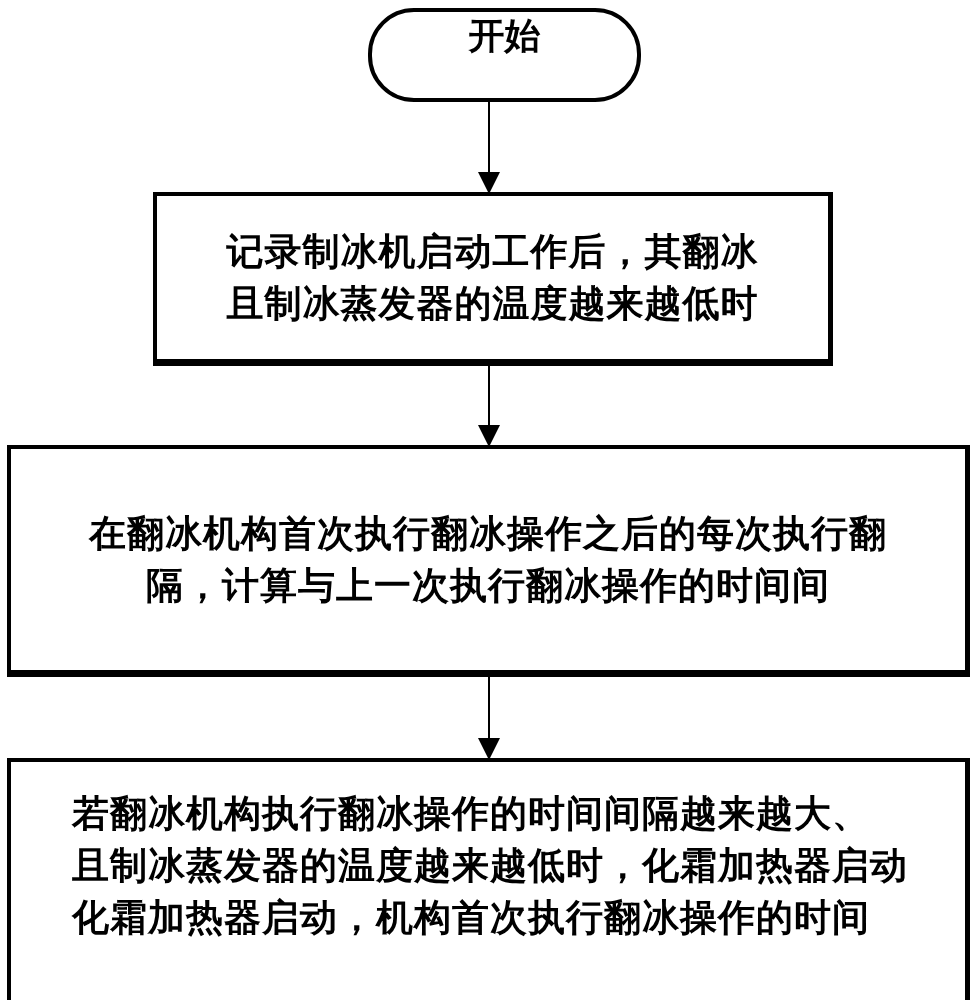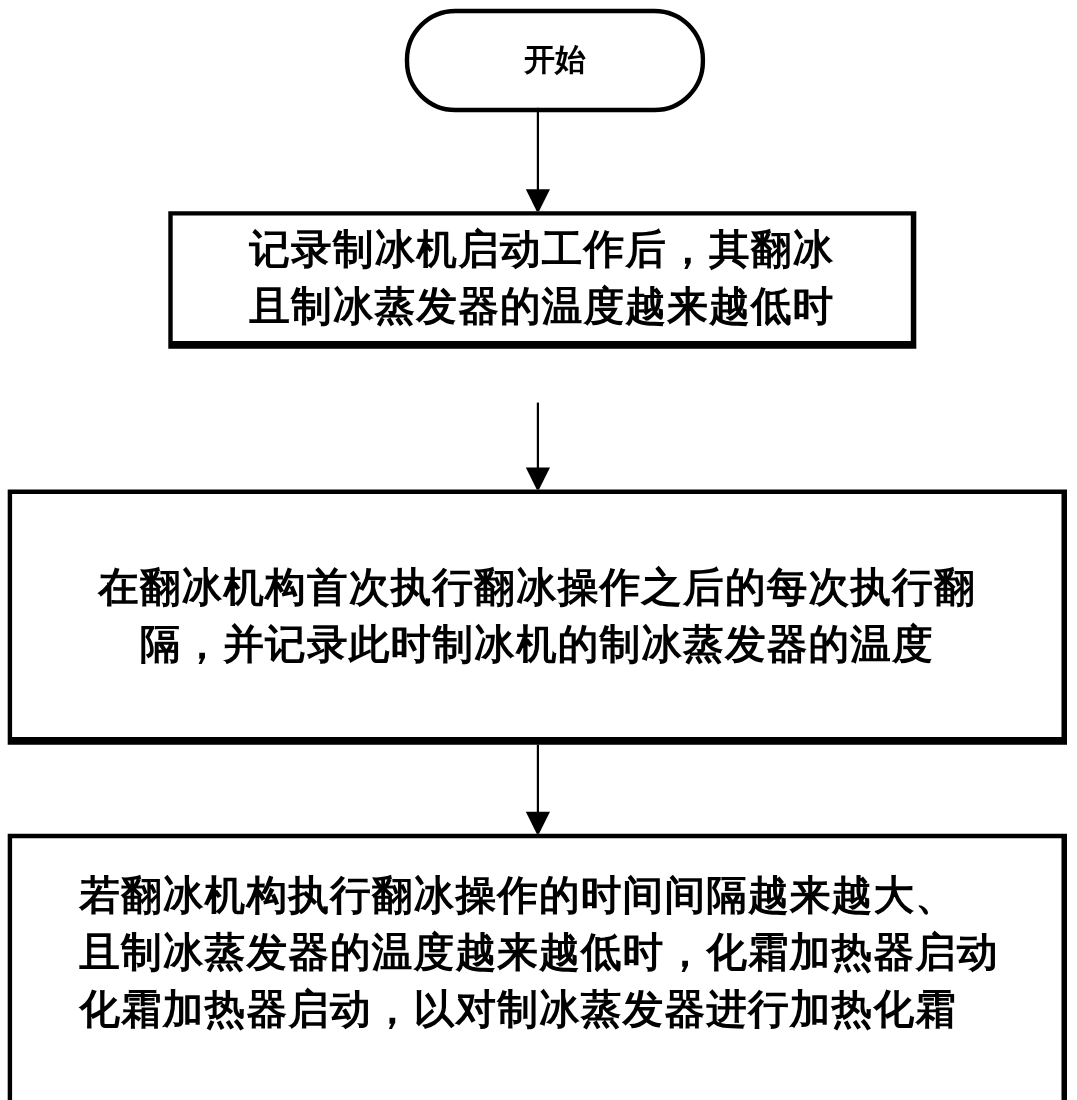--- a/index.html
+++ b/index.html
@@ -12,42 +12,42 @@
     position: relative;
     font-family: "DejaVu Sans", "Liberation Sans", sans-serif;
     color: #000;
   }
   .terminal {
     position: absolute;
     left: 368px; top: 8px;
     width: 265px; height: 86px;
     border: 4px solid #000;
     border-radius: 46px;
-    display: flex; align-items: center; justify-content: center;
+    display: flex; align-items: flex-start; justify-content: center;
     font-weight: bold;
-    font-size: 28px;
+    font-size: 36px;
     box-sizing: content-box;
   }
   .box {
     position: absolute;
     border: 4px solid #000;
     border-bottom-width: 7px;
     border-right-width: 5px;
     box-sizing: border-box;
     display: flex; align-items: center; justify-content: center;
     text-align: center;
     font-weight: bold;
     font-size: 37px;
     line-height: 52px;
     letter-spacing: 1px;
     background: #fff;
   }
   .box .lines { display: flex; flex-direction: column; align-items: center; }
   .box .line { white-space: nowrap; }
-  #box1 { left: 153px; top: 192px; width: 680px; height: 125px; }
+  #box1 { left: 153px; top: 192px; width: 680px; height: 174px; }
   #box2 { left: 7px; top: 445px; width: 963px; height: 232px; }
   #box3 { left: 7px; top: 758px; width: 963px; height: 254px; }
   #box3 .lines { align-items: flex-start; padding-left: 4px; margin-top: -36px; }
   .arrow {
     position: absolute;
     width: 2px;
     background: #000;
   }
   .arrow::after {
     content: "";
@@ -75,25 +75,25 @@
     <span class="line">记录制冰机启动工作后，其翻冰</span>
     <span class="line">且制冰蒸发器的温度越来越低时</span>
   </div>
 </div>
 
 <div class="arrow" id="arrow2"></div>
 
 <div class="box" id="box2">
   <div class="lines">
     <span class="line">在翻冰机构首次执行翻冰操作之后的每次执行翻</span>
-    <span class="line">隔，并记录此时制冰机的制冰蒸发器的温度</span>
+    <span class="line">隔，计算与上一次执行翻冰操作的时间间</span>
   </div>
 </div>
 
 <div class="arrow" id="arrow3"></div>
 
 <div class="box" id="box3">
   <div class="lines">
     <span class="line">若翻冰机构执行翻冰操作的时间间隔越来越大、</span>
     <span class="line">且制冰蒸发器的温度越来越低时，化霜加热器启动</span>
-    <span class="line">化霜加热器启动，以对制冰蒸发器进行加热化霜</span>
+    <span class="line">化霜加热器启动，机构首次执行翻冰操作的时间</span>
   </div>
 </div>
 
 </body></html>

